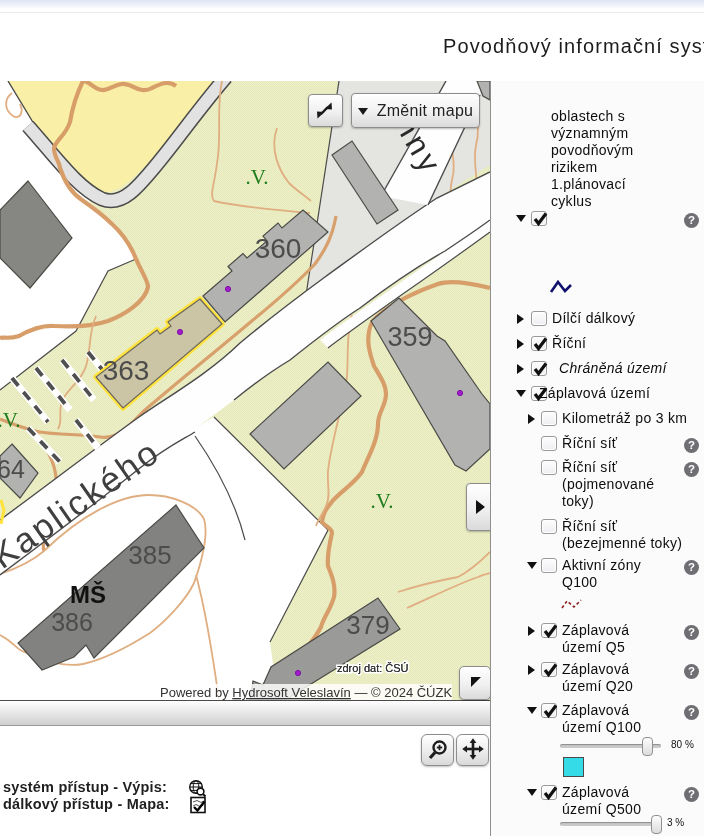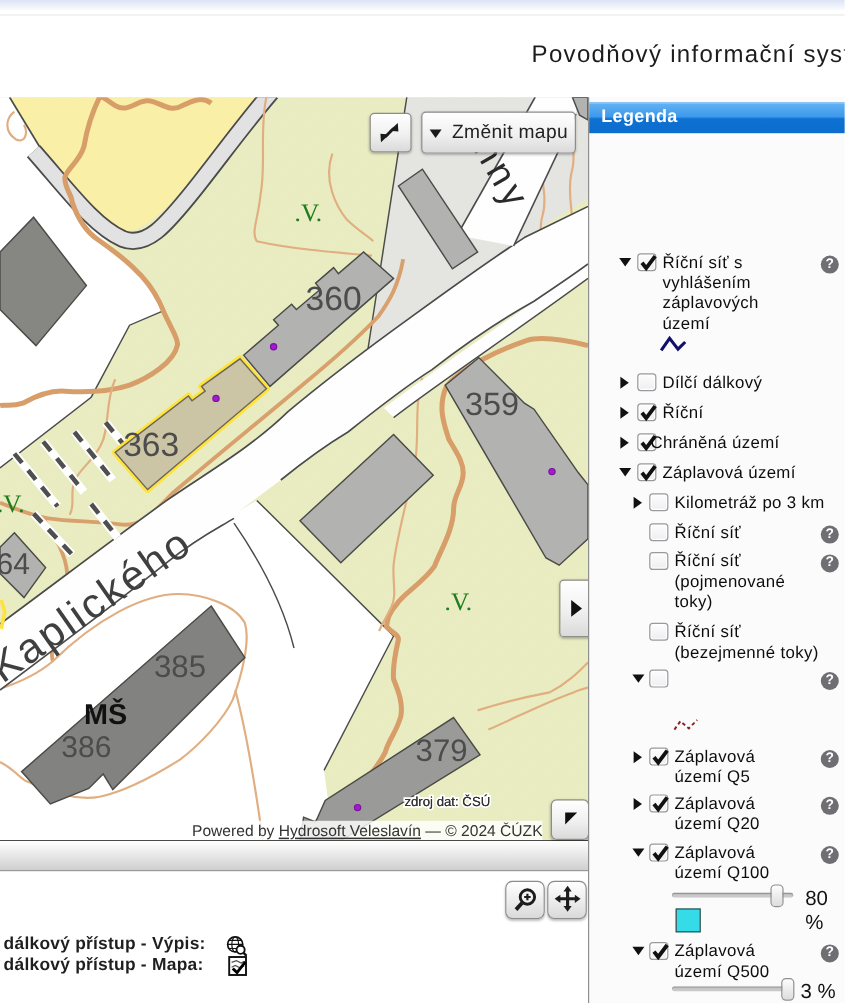--- a/index.html
+++ b/index.html
@@ -58,21 +58,21 @@
   border-right:5.5px solid transparent;border-top:7px solid #111;}
 .cb{position:absolute;width:14px;height:13px;border:1px solid #9a9a9a;
   border-radius:3px;background:linear-gradient(#fdfdfd,#eeeef2);
   box-shadow:inset 0 0 0 1px #fff;}
 .qm{position:absolute;width:15px;height:15px;border-radius:50%;background:#6e6e73;
   color:#fff;font-size:11.5px;font-weight:bold;text-align:center;line-height:15px;}
 .sldtrack{position:absolute;height:4px;background:#c9c9c9;border-radius:2px;
   box-shadow:inset 0 1px 1px rgba(0,0,0,0.3);}
 .sldknob{position:absolute;width:9px;height:17px;border:1px solid #909090;
   border-radius:4px;background:linear-gradient(#fdfdfd,#dcdcdc);}
-.sldlab{position:absolute;font-size:17px;color:#111;}
+.sldlab{position:absolute;font-size:10px;color:#111;}
 #swatch{position:absolute;left:72px;top:676px;width:19px;height:18px;
   background:#35dce8;border:1px solid #4a4a4a;}
 </style>
 </head>
 <body>
 <div id="topstrip"></div>
 <div id="topline"></div>
 <div id="title">Povodňový informační systém</div>
 
 <div id="mapwrap">
@@ -233,21 +233,21 @@
         <g stroke="#1c1c1c" stroke-width="2.6" fill="#1c1c1c">
           <line x1="16" y1="7" x2="16" y2="21"></line>
           <line x1="9" y1="14" x2="23" y2="14"></line>
           <path d="M16,3.2 L12.6,8 L19.4,8 Z" stroke-width="0"></path>
           <path d="M16,24.8 L12.6,20 L19.4,20 Z" stroke-width="0"></path>
           <path d="M5.2,14 L10,10.6 L10,17.4 Z" stroke-width="0"></path>
           <path d="M26.8,14 L22,10.6 L22,17.4 Z" stroke-width="0"></path>
         </g>
       </svg></div>
 </div>
-<div class="dlink" id="dl1">dálkový přístup - Výpis:</div>
+<div class="dlink" id="dl1">systém přístup - Výpis:</div>
 <div class="dlink" id="dl2">dálkový přístup - Mapa:</div>
 <svg class="dicon" style="left:188px;top:779px;" width="18" height="18">
     <g fill="none" stroke="#111">
       <circle cx="8" cy="8" r="6.3" stroke-width="1.4"></circle>
       <ellipse cx="8" cy="8" rx="2.8" ry="6.3" stroke-width="1"></ellipse>
       <line x1="1.7" y1="8" x2="14.3" y2="8" stroke-width="1"></line>
       <line x1="2.6" y1="4.6" x2="13.4" y2="4.6" stroke-width="1"></line>
       <line x1="2.6" y1="11.4" x2="13.4" y2="11.4" stroke-width="1"></line>
       <circle cx="12.5" cy="12.5" r="3.4" stroke-width="1.6" fill="#fff"></circle>
       <line x1="15" y1="15" x2="17.5" y2="17.5" stroke-width="2"></line>
@@ -256,63 +256,61 @@
 <svg class="dicon" style="left:190px;top:796px;" width="18" height="18">
     <g>
       <rect x="1" y="1.5" width="14" height="15" fill="#fff" stroke="#111" stroke-width="1.6"></rect>
       <path d="M3,6 L7,4.5 L11,6.5 L13.5,5" stroke="#555" stroke-width="1" fill="none"></path>
       <path d="M3,10 L6,8.5 L10,10.5 L13.5,9" stroke="#555" stroke-width="1" fill="none"></path>
       <path d="M4,11 L7.5,14.5 L14.5,5.5" stroke="#000" stroke-width="2.4" fill="none"></path>
     </g>
   </svg>
 
 <div id="legend">
-<div id="lhead">
-      <span>Legenda</span>
-    </div>
+<div class="litem" style="left:60px;top:27px;">oblastech s<br>významným<br>povodňovým<br>rizikem<br>1.plánovací<br>cyklus</div>
 <div class="arr-d" style="left:25px;top:134px;"></div>
     <div class="cb" style="left:40px;top:130px;"><svg width="17" height="16" style="overflow:visible">
         <path d="M3,7 L6.5,11.5 L14,1.5" stroke="#111" stroke-width="3.2" fill="none"></path>
       </svg></div>
-    <div class="litem" style="left:61px;top:129px;">Říční síť s<br>vyhlášením<br>záplavových<br>území</div>
     <div class="qm" style="left:193px;top:132px;">?</div>
 <svg width="26" height="16" style="position:absolute;left:58px;top:198px;">
       <path d="M2,13 L9,3 L16,12 L22,6" stroke="#10106e" stroke-width="2.6" fill="none"></path>
     </svg>
 <div class="arr-r" style="left:26px;top:233px;"></div>
     <div class="cb" style="left:40px;top:230px;"></div>
     <div class="litem" style="left:61px;top:229px;">Dílčí dálkový</div>
 <div class="arr-r" style="left:26px;top:258px;"></div>
     <div class="cb" style="left:40px;top:255px;"><svg width="17" height="16" style="overflow:visible">
         <path d="M3,7 L6.5,11.5 L14,1.5" stroke="#111" stroke-width="3.2" fill="none"></path>
       </svg></div>
     <div class="litem" style="left:61px;top:254px;">Říční</div>
 <div class="arr-r" style="left:26px;top:283px;"></div>
     <div class="cb" style="left:40px;top:280px;"><svg width="17" height="16" style="overflow:visible">
         <path d="M3,7 L6.5,11.5 L14,1.5" stroke="#111" stroke-width="3.2" fill="none"></path>
       </svg></div>
-    <div class="litem" style="left:51px;top:279px;">Chráněná území</div>
+    <div class="litem" style="left:68px;top:279px;font-style:italic;">Chráněná území</div>
 <div class="arr-d" style="left:25px;top:309px;"></div>
     <div class="cb" style="left:40px;top:305px;"><svg width="17" height="16" style="overflow:visible">
         <path d="M3,7 L6.5,11.5 L14,1.5" stroke="#111" stroke-width="3.2" fill="none"></path>
       </svg></div>
-    <div class="litem" style="left:61px;top:304px;">Záplavová území</div>
+    <div class="litem" style="left:48px;top:304px;">Záplavová území</div>
 <div class="arr-r" style="left:37px;top:333px;"></div>
     <div class="cb" style="left:50px;top:330px;"></div>
     <div class="litem" style="left:71px;top:329px;">Kilometráž po 3 km</div>
 <div class="cb" style="left:50px;top:355px;"></div>
     <div class="litem" style="left:71px;top:354px;">Říční síť</div>
     <div class="qm" style="left:193px;top:357px;">?</div>
 <div class="cb" style="left:50px;top:379px;"></div>
     <div class="litem" style="left:71px;top:378px;">Říční síť<br>(pojmenované<br>toky)</div>
     <div class="qm" style="left:193px;top:381px;">?</div>
 <div class="cb" style="left:50px;top:438px;"></div>
     <div class="litem" style="left:71px;top:437px;">Říční síť<br>(bezejmenné toky)</div>
 <div class="arr-d" style="left:36px;top:481px;"></div>
     <div class="cb" style="left:50px;top:477px;"></div>
+    <div class="litem" style="left:71px;top:476px;">Aktivní zóny<br>Q100</div>
     <div class="qm" style="left:193px;top:479px;">?</div>
 <svg width="26" height="14" style="position:absolute;left:70px;top:517px;">
       <path d="M1,10 L6,3 L13,9 L20,2" stroke="#8b2020" stroke-width="1.6" fill="none" stroke-dasharray="3 2.4"></path>
     </svg>
 <div class="arr-r" style="left:37px;top:545px;"></div>
     <div class="cb" style="left:50px;top:542px;"><svg width="17" height="16" style="overflow:visible">
         <path d="M3,7 L6.5,11.5 L14,1.5" stroke="#111" stroke-width="3.2" fill="none"></path>
       </svg></div>
     <div class="litem" style="left:71px;top:541px;">Záplavová<br>území Q5</div>
     <div class="qm" style="left:193px;top:544px;">?</div>

